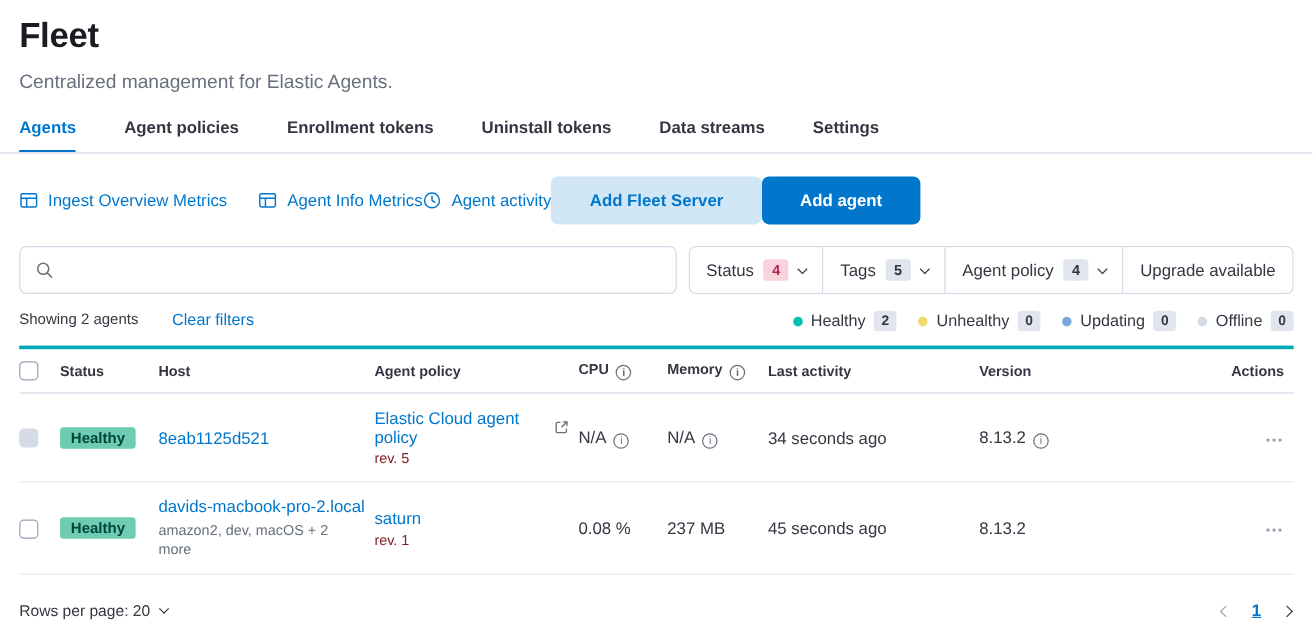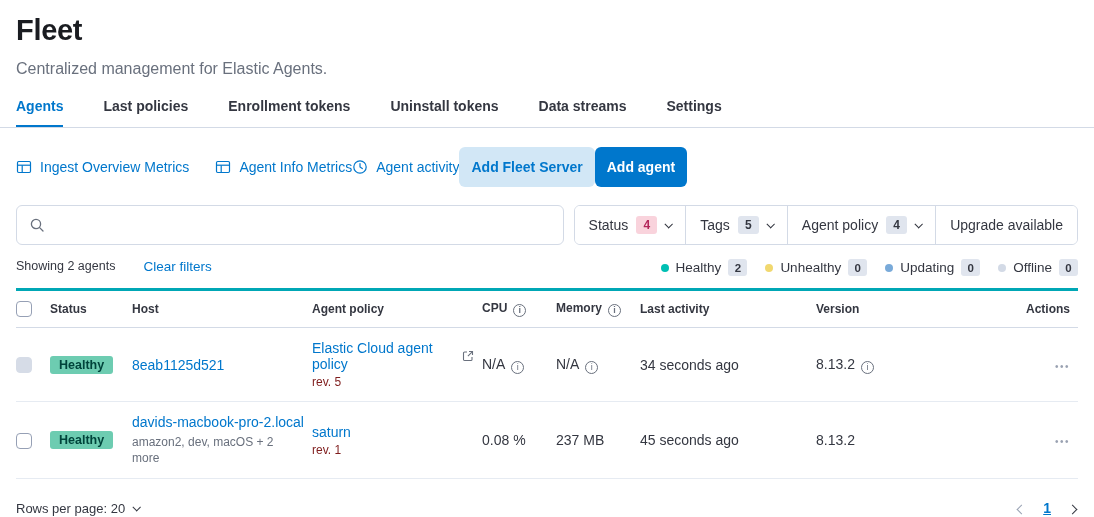--- a/index.html
+++ b/index.html
@@ -19,21 +19,21 @@
   .subtitle{margin-top:13px;font-size:16px;color:var(--subdued)}
   .tabs{display:flex;gap:40px;margin-top:10px}
   .tab{padding:10px 0 13px;font-size:14px;font-weight:700;cursor:pointer;color:#343741}
   .tab.active{color:var(--primary);box-shadow:inset 0 -2px 0 var(--primary)}
   .divider{border-bottom:1px solid var(--border)}
 
   .toolbar{display:flex;align-items:center;padding:19px 16px 18px}
   .toolbar-left{display:flex;align-items:center;gap:26px}
   .icon-link{display:inline-flex;align-items:center;gap:8px;font-weight:500;font-size:14px}
   .toolbar-right{display:flex;align-items:center;gap:0}
-  .btn{height:40px;padding:0 12px;border:none;border-radius:6px;font-size:14px;font-weight:600;
+  .btn{height:40px;padding:0 32px;border:none;border-radius:6px;font-size:14px;font-weight:600;
        font-family:inherit;cursor:pointer}
   .btn.light{background:var(--primary-light);color:var(--primary)}
   .btn.primary{background:var(--primary);color:#fff}
 
   .controls{display:flex;gap:10px;padding:0 16px}
   .search-box{flex:1;display:flex;align-items:center;gap:9px;height:40px;border:1px solid var(--border);
               border-radius:6px;padding:0 12px;background:#fff}
   .search-box input{flex:1;border:none;outline:none;font-family:inherit;font-size:14px;color:var(--text)}
   .search-box input::placeholder{color:#7d8598}
   .filter-group{display:flex;border:1px solid var(--border);border-radius:6px;overflow:hidden;background:#fff}
@@ -104,21 +104,21 @@
   .svg-icon{flex:none;display:inline-block;vertical-align:middle}
 </style>
 </head>
 <body>
 
 <div class="page-header">
   <h1>Fleet</h1>
   <p class="subtitle">Centralized management for Elastic Agents.</p>
   <div class="tabs">
     <div class="tab active">Agents</div>
-    <div class="tab">Last policies</div>
+    <div class="tab">Agent policies</div>
     <div class="tab">Enrollment tokens</div>
     <div class="tab">Uninstall tokens</div>
     <div class="tab">Data streams</div>
     <div class="tab">Settings</div>
   </div>
 </div>
 <div class="divider"></div>
 
 <div class="toolbar">
   <div class="toolbar-left">

